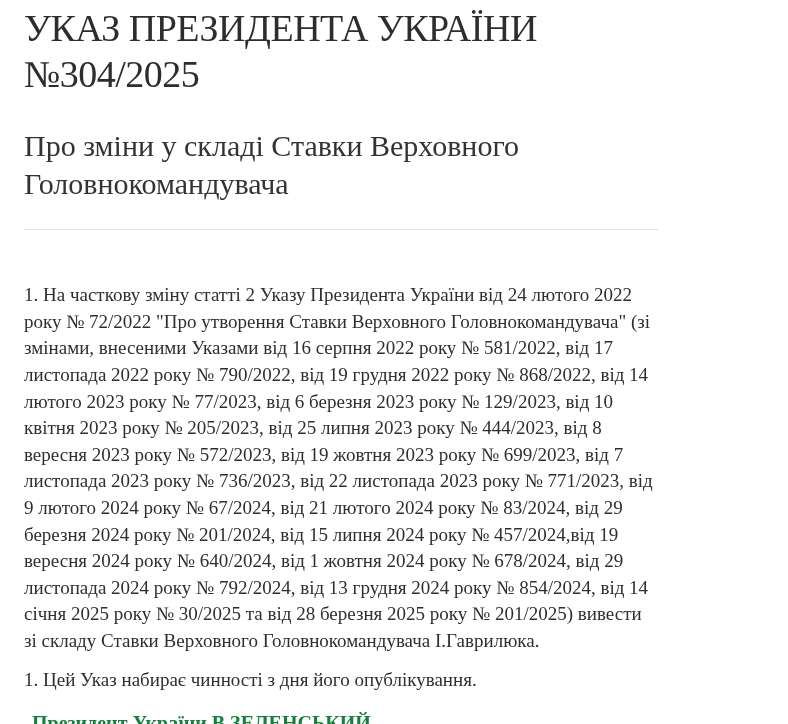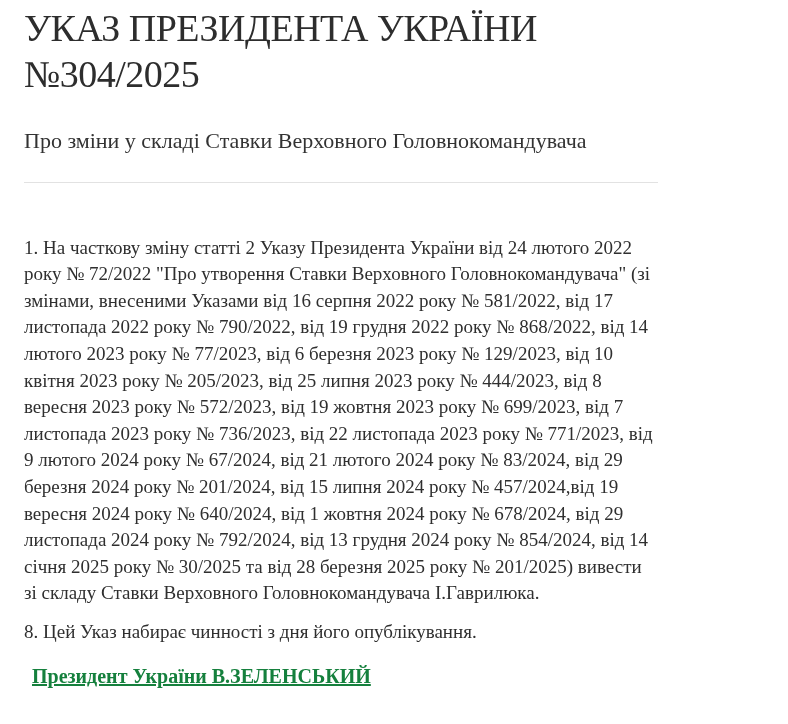--- a/index.html
+++ b/index.html
@@ -21,21 +21,21 @@
   }
   .decree-title {
     font-size: 38px;
     font-weight: 400;
     line-height: 1.2;
     letter-spacing: -0.5px;
     color: #2d2d2d;
     margin: 0 0 30px 0;
   }
   .decree-subtitle {
-    font-size: 22px;
+    font-size: 30px;
     font-weight: 400;
     line-height: 1.25;
     color: #333333;
     margin: 0 0 27px 0;
   }
   .divider {
     border: none;
     border-top: 1px solid #e2e2e2;
     height: 0;
     margin: 0 0 52px 0;
@@ -71,18 +71,18 @@
 
   <h1 class="decree-title">УКАЗ ПРЕЗИДЕНТА УКРАЇНИ №304/2025</h1>
 
   <h2 class="decree-subtitle">Про зміни у складі Ставки Верховного Головнокомандувача</h2>
 
   <hr class="divider">
 
 
   <p class="body-text">1. На часткову зміну статті 2 Указу Президента України від 24 лютого 2022 року № 72/2022 "Про утворення Ставки Верховного Головнокомандувача" (зі змінами, внесеними Указами від 16 серпня 2022 року № 581/2022, від 17 листопада 2022 року № 790/2022, від 19 грудня 2022 року № 868/2022, від 14 лютого 2023 року № 77/2023, від 6 березня 2023 року № 129/2023, від 10 квітня 2023 року № 205/2023, від 25 липня 2023 року № 444/2023, від 8 вересня 2023 року № 572/2023, від 19 жовтня 2023 року № 699/2023, від 7 листопада 2023 року № 736/2023, від 22 листопада 2023 року № 771/2023, від 9 лютого 2024 року № 67/2024, від 21 лютого 2024 року № 83/2024, від 29 березня 2024 року № 201/2024, від 15 липня 2024 року № 457/2024,від 19 вересня 2024 року № 640/2024, від 1 жовтня 2024 року № 678/2024, від 29 листопада 2024 року № 792/2024, від 13 грудня 2024 року № 854/2024, від 14 січня 2025 року № 30/2025 та від 28 березня 2025 року № 201/2025) вивести зі складу Ставки Верховного Головнокомандувача І.Гаврилюка.</p>
 
-  <p class="body-text">8. Цей Указ набирає чинності з дня його опублікування.</p>
+  <p class="body-text">1. Цей Указ набирає чинності з дня його опублікування.</p>
 
   <p class="signature-line">Президент України В.ЗЕЛЕНСЬКИЙ</p>
 
 
 </div>
 
 </body></html>

